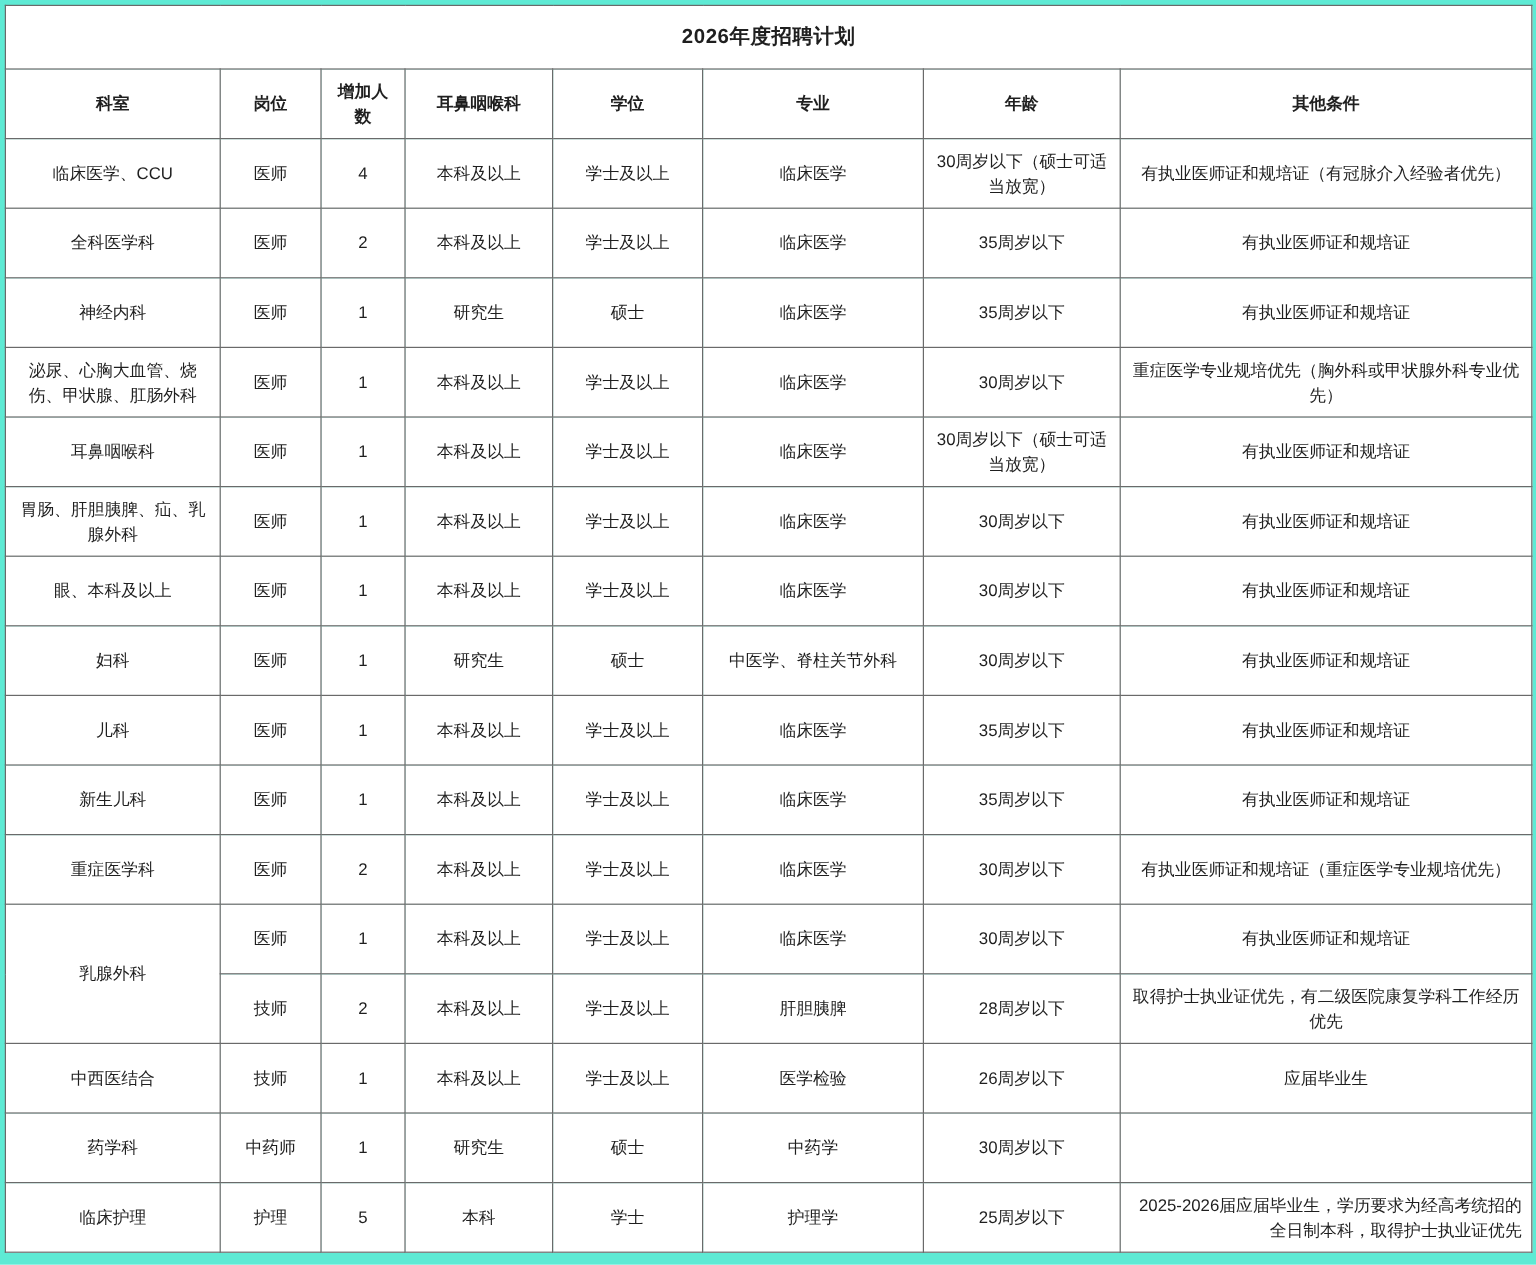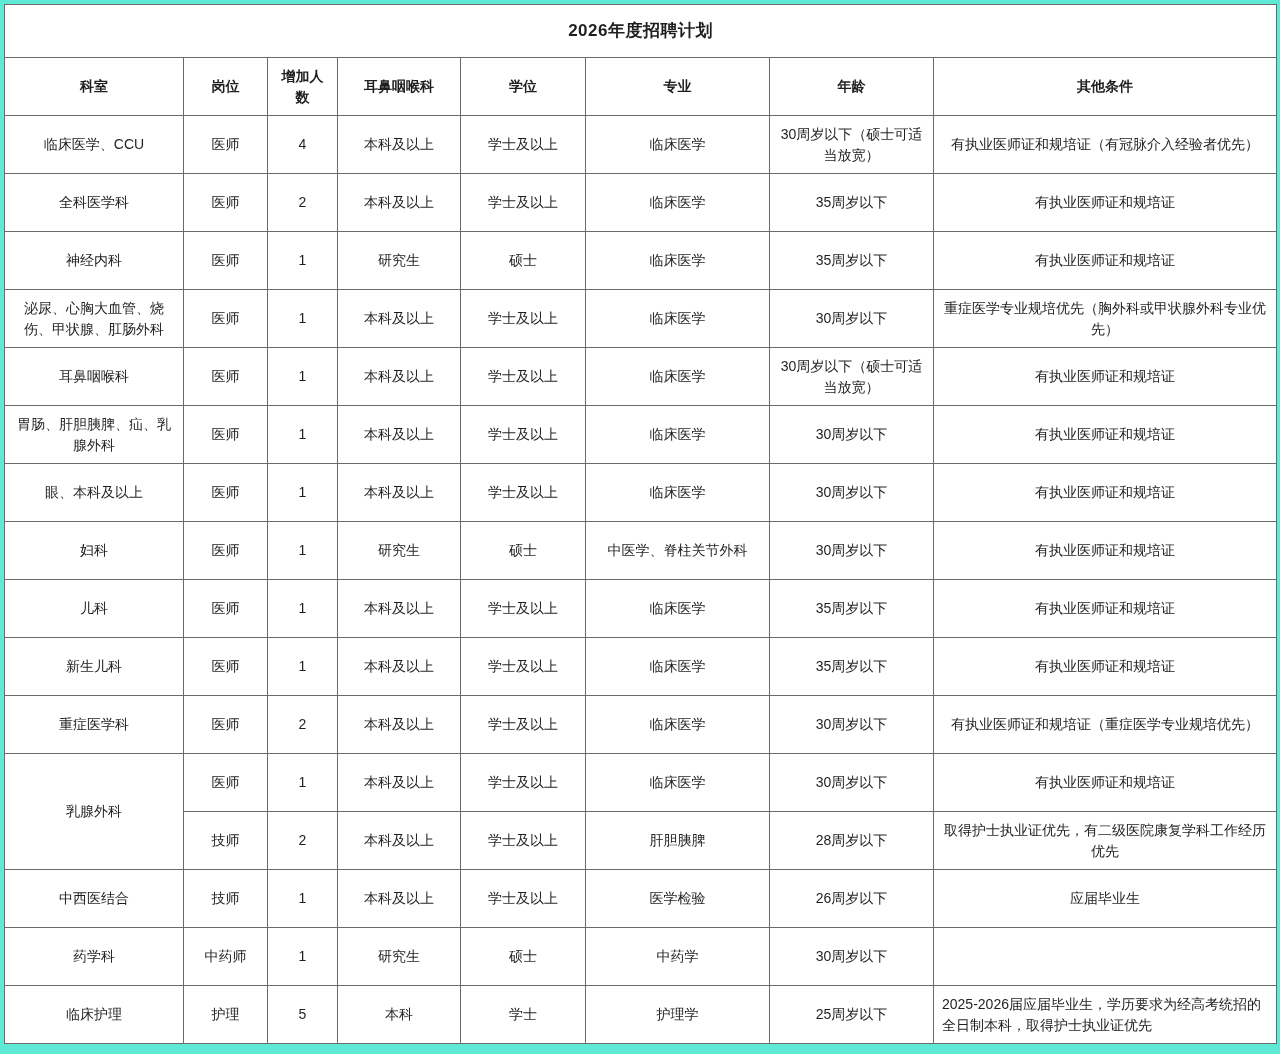--- a/index.html
+++ b/index.html
@@ -41,21 +41,21 @@
     letter-spacing: 0.5px;
   }
   .recruit-table tr.header-row th {
     height: 58px;
     font-weight: 700;
   }
   .recruit-table tbody tr {
     height: 58px;
   }
   .recruit-table td.align-left {
-    text-align: left;
+    text-align: right;
   }
 </style>
 </head>
 <body>
 
 <div class="page">
   <table class="recruit-table">
     <colgroup id="colgroup">
         <col style="width: 179px;">
         <col style="width: 84px;">

